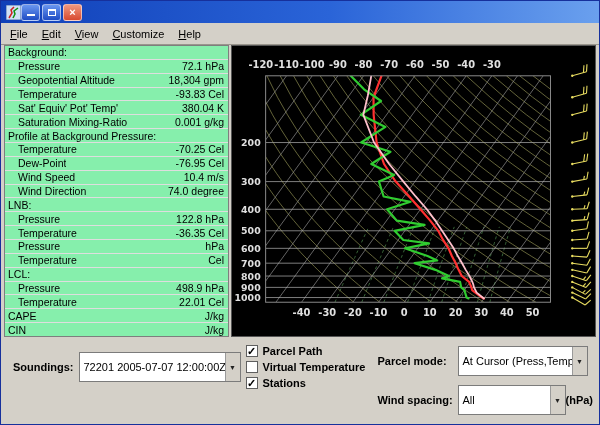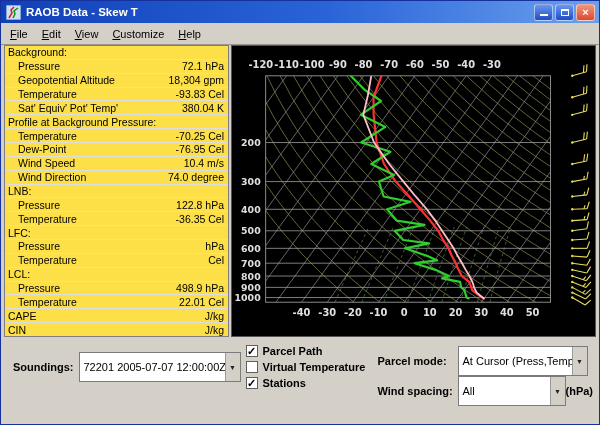--- a/index.html
+++ b/index.html
@@ -30,62 +30,61 @@
     flex:0 0 22px;display:flex;align-items:center;padding-left:2px;
     border-bottom:1px solid #99958c;background:var(--window-bg,#d4d0c8);
     font-size:11px;color:#000;
   }
   .menu-item{padding:3px 7px;cursor:default;}
   
   .latlong{flex:0 0 18px;font-weight:bold;font-size:11px;padding:3px 0 0 8px;display:flex;gap:10px;}
   
   .main-row{flex:0 0 292px;display:flex;padding:0 3px;gap:2px;}
   .data-panel{
-    width:225px;background:#fde047;border:1px solid #7e7e7e;
+    width:225px;background:#86efac;border:1px solid #7e7e7e;
     display:flex;flex-direction:column;overflow:hidden;
   }
   .trow{flex:1;display:flex;justify-content:space-between;align-items:center;font-size:10.5px;border-top:1px solid #dedede;min-height:0;}
   .trow:first-child{border-top:none;}
   .tlabel{padding-left:3px;white-space:nowrap;overflow:hidden;}
   .trow.indent .tlabel{padding-left:13px;}
   .tval{padding-right:4px;white-space:nowrap;}
   .chart-panel{flex:1;background:var(--chart-bg,#000);border:1px solid #555;}
   .chart-panel svg{display:block;width:100%;height:100%;}
   
   .controls{flex:1;display:flex;align-items:flex-start;padding:5px 6px 0 12px;font-size:11px;}
   .blabel{font-weight:bold;white-space:nowrap;}
   .combo{display:inline-flex;align-items:center;height:30px;background:#fff;border:1px solid #7b7b7b;}
   .combo-text{padding:0 4px;font-size:11px;white-space:nowrap;overflow:hidden;flex:1;}
   .combo-arrow{width:15px;align-self:stretch;background:var(--window-bg,#d4d0c8);border-left:1px solid #9a9a9a;display:flex;align-items:center;justify-content:center;font-size:7px;color:#222;}
   .col-soundings{display:flex;align-items:center;margin-top:10px;}
   .col-soundings .combo{width:162px;margin-left:5px;}
   .col-checks{display:flex;flex-direction:column;gap:4px;margin-left:5px;margin-top:3px;width:128px;}
   .check-row{display:flex;align-items:center;gap:5px;font-weight:bold;white-space:nowrap;}
   .checkbox{flex:0 0 12px;width:12px;height:12px;background:#fff;border:1px solid #5f5f5f;display:flex;align-items:center;justify-content:center;font-size:11px;line-height:10px;color:#000;}
-  .col-modes{display:flex;flex-direction:column;margin-left:8px;margin-top:4px;flex:1;}
+  .col-modes{display:flex;flex-direction:column;gap:9px;margin-left:8px;margin-top:4px;flex:1;}
   .mode-row{display:flex;align-items:center;}
   .mode-label{width:80px;font-weight:bold;}
   .combo.parcel{width:130px;}
   .combo.windsp{width:108px;}
   .unit-label{margin-left:0;font-weight:bold;}
 </style>
 </head>
 <body>
 
 <div class="window">
 
   <div class="titlebar">
     <span class="app-icon">
       <svg viewBox="0 0 15 15" width="15" height="15">
         <rect x="0" y="0" width="15" height="15" fill="#cfe0f5" stroke="#4a6fae"></rect>
         <polyline points="3,13 6,8 5,5 8,2" fill="none" stroke="#d02020" stroke-width="1.5"></polyline>
         <polyline points="7,13 9,9 8,6 12,3" fill="none" stroke="#109010" stroke-width="1.5"></polyline>
       </svg>
     </span>
-    <span class="title-text">RAOB Data - Skew T</span>
     <span class="win-buttons">
       <span class="wbtn minmax">
           <span class="glyph-min"></span>
         </span>
       <span class="wbtn minmax">
           <span class="glyph-max"></span>
         </span>
       <span class="wbtn close">
           <span>×</span>
         </span>
@@ -116,20 +115,24 @@
           <span class="tval">18,304 gpm</span>
         </div>
         <div class="trow indent">
           <span class="tlabel">Temperature</span>
           <span class="tval">-93.83 Cel</span>
         </div>
         <div class="trow indent">
           <span class="tlabel">Sat' Equiv' Pot' Temp'</span>
           <span class="tval">380.04 K</span>
         </div>
+        <div class="trow indent">
+          <span class="tlabel">Saturation Mixing-Ratio</span>
+          <span class="tval">0.001 g/kg</span>
+        </div>
         <div class="trow">
           <span class="tlabel">Profile at Background Pressure:</span>
           <span class="tval"></span>
         </div>
         <div class="trow indent">
           <span class="tlabel">Temperature</span>
           <span class="tval">-70.25 Cel</span>
         </div>
         <div class="trow indent">
           <span class="tlabel">Dew-Point</span>
@@ -147,24 +150,20 @@
           <span class="tlabel">LNB:</span>
           <span class="tval"></span>
         </div>
         <div class="trow indent">
           <span class="tlabel">Pressure</span>
           <span class="tval">122.8 hPa</span>
         </div>
         <div class="trow indent">
           <span class="tlabel">Temperature</span>
           <span class="tval">-36.35 Cel</span>
-        </div>
-        <div class="trow">
-          <span class="tlabel">LFC:</span>
-          <span class="tval"></span>
         </div>
         <div class="trow indent">
           <span class="tlabel">Pressure</span>
           <span class="tval">hPa</span>
         </div>
         <div class="trow indent">
           <span class="tlabel">Temperature</span>
           <span class="tval">Cel</span>
         </div>
         <div class="trow">

